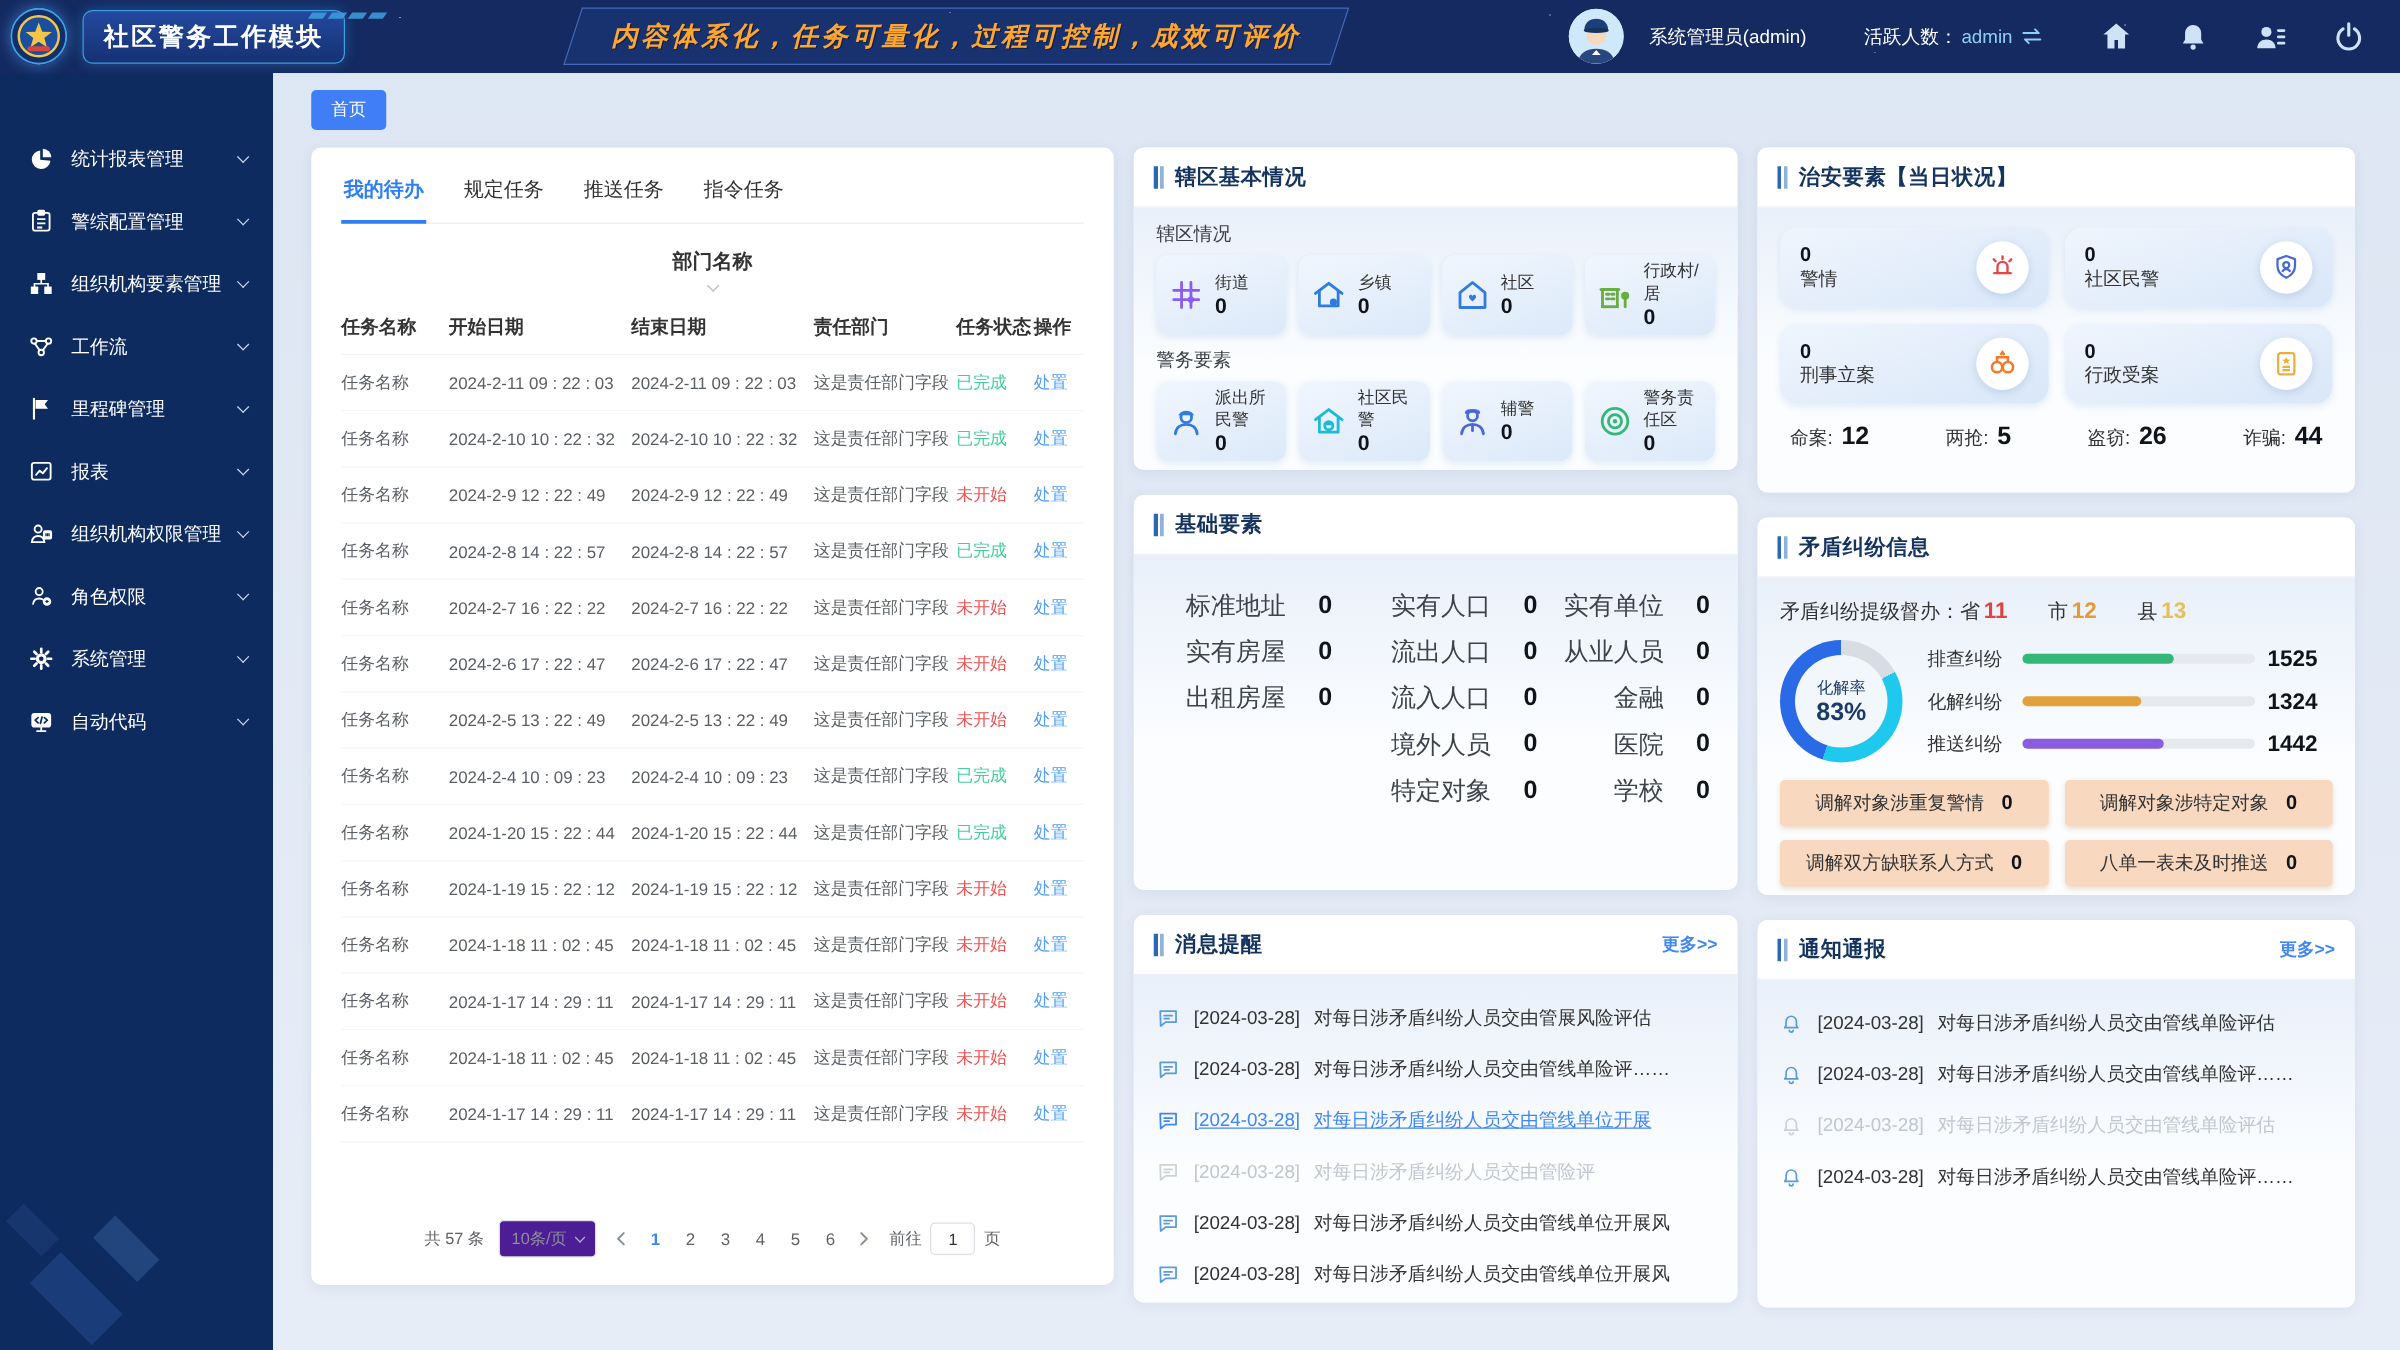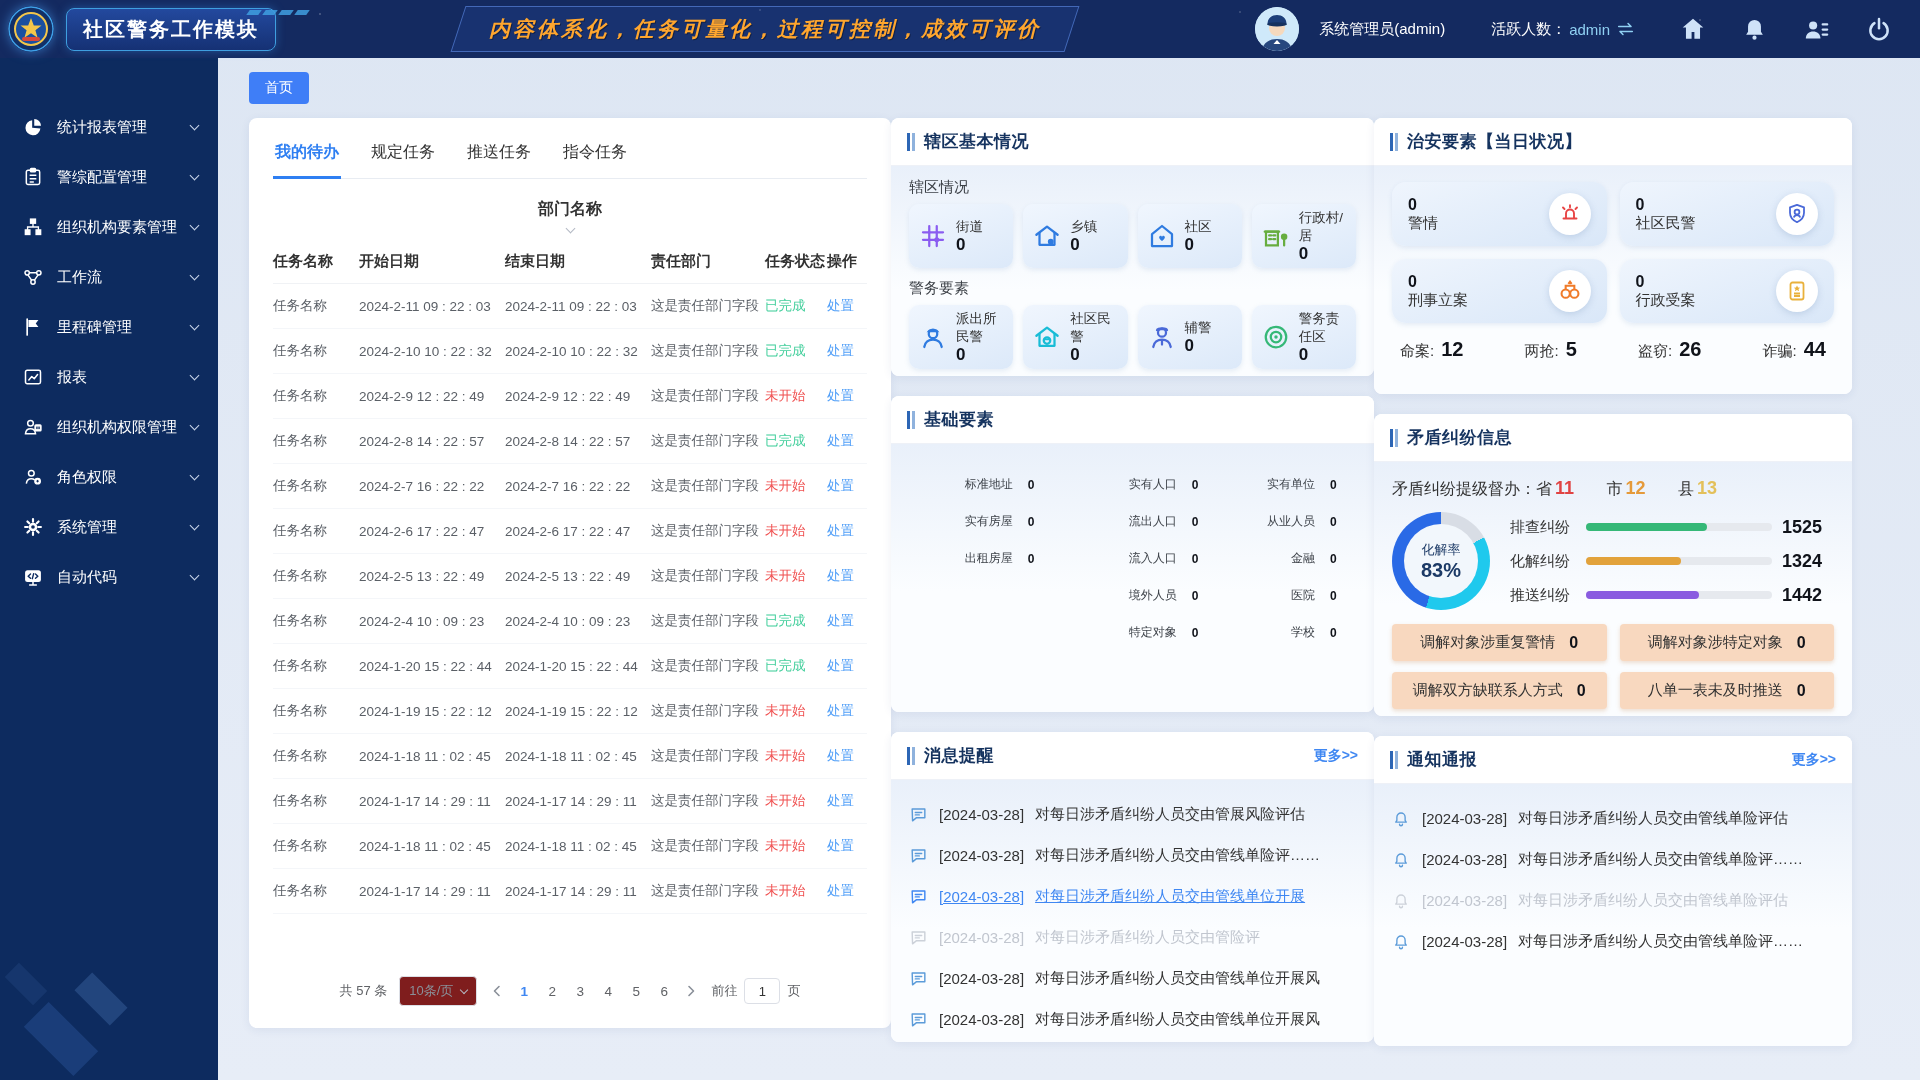--- a/index.html
+++ b/index.html
@@ -46,21 +46,21 @@
   .caret{width:7px;height:7px;border-right:1.6px solid #cdd9ec;border-bottom:1.6px solid #cdd9ec;transform:rotate(45deg);margin-top:-3px;}
   .deco{position:absolute;bottom:6px;left:6px;width:170px;height:130px;opacity:.22;pointer-events:none;}
   .deco i{position:absolute;background:#4a80d8;}
   .deco i:nth-child(1){left:20px;top:60px;width:70px;height:70px;transform:rotate(45deg) scaleY(.5);}
   .deco i:nth-child(2){left:70px;top:30px;width:50px;height:50px;transform:rotate(45deg) scaleY(.5);background:#6fa3e8;}
   .deco i:nth-child(3){left:0;top:20px;width:40px;height:40px;transform:rotate(45deg) scaleY(.5);background:#38609f;}
 
   
   .main{margin-left:218px;padding:14px 34px 0 31px;}
   .home-chip{display:inline-block;background:#3f7ef7;color:#fff;font-size:14px;padding:7px 16px;border-radius:4px;margin-bottom:14px;cursor:pointer;}
-  .grid{display:grid;grid-template-columns:642px 483px 478px;align-items:start;}
+  .grid{display:grid;grid-template-columns:642px 483px 478px;gap:16px;align-items:start;}
   .col{display:flex;flex-direction:column;gap:20px;}
 
   .panel{background:#fff;border-radius:8px;box-shadow:0 2px 10px rgba(40,70,130,.08);display:flex;flex-direction:column;overflow:hidden;}
   .panel-hd{height:48px;flex:0 0 48px;display:flex;align-items:center;padding:0 16px;border-bottom:1px solid #eef1f7;background:#fff;}
   .accent{width:8px;height:18px;margin-right:9px;flex:0 0 8px;
     background:linear-gradient(90deg,#2d66b5 0 3px,transparent 3px 5px,#8fb2dd 5px 8px);}
   .panel-hd h3{font-size:17px;color:#15335f;font-weight:bold;letter-spacing:.5px;}
   .more{margin-left:auto;color:#3f87f2;font-size:14px;cursor:pointer;font-weight:bold;}
   .panel-bd{flex:1;padding:12px 18px;background:linear-gradient(180deg,#e9f0fa,#fbfdff 55%);}
 
@@ -72,40 +72,40 @@
   .tab.active{color:#2e7ff2;font-weight:bold;border-bottom-color:#2e7ff2;}
   .dept{margin:20px 0 8px;font-size:16px;font-weight:bold;color:#333;display:flex;align-items:center;gap:8px;cursor:pointer;flex-direction:column;}
   .dept .caret{border-color:#b3b9c4;}
   .thead,.trow{display:flex;align-items:center;}
   .thead{height:44px;font-weight:bold;color:#333;font-size:15px;border-bottom:1px solid #f0f2f5;}
   .trow{height:45px;border-bottom:1px solid #f4f6f9;color:#5a5f66;font-size:13.5px;}
   .c1{width:86px;}.c2{width:146px;}.c3{width:146px;}.c4{width:114px;}.c5{width:62px;}.c6{width:40px;}
   .status.done{color:#43cf9c;}.status.todo{color:#f05050;}
   .op{color:#4f9ef8;cursor:pointer;}
   .pagination{margin-top:auto;display:flex;align-items:center;justify-content:center;gap:12px;padding:16px 0 8px;color:#606266;font-size:13px;}
-  .psel{border:1px solid #dcdfe6;border-radius:4px;padding:5px 9px;display:flex;align-items:center;gap:8px;color:#8a9099;cursor:pointer;background:#7f1d1d;}
+  .psel{border:1px solid #dcdfe6;border-radius:4px;padding:5px 9px;display:flex;align-items:center;gap:8px;color:#8a9099;cursor:pointer;background:#4c1d95;}
   .psel .caret{border-color:#b3b9c4;width:6px;height:6px;}
   .parrow{color:#8a9099;cursor:pointer;display:flex;padding:0 2px;}
   .pages{display:flex;gap:14px;list-style:none;}
   .pages span{min-width:14px;text-align:center;cursor:pointer;font-size:13.5px;}
   .pages span.current{color:#3f87f2;font-weight:bold;}
   .goto{display:flex;align-items:center;gap:7px;}
   .goto input{width:36px;height:26px;border:1px solid #dcdfe6;border-radius:4px;text-align:center;font-size:13px;color:#333;outline:none;}
 
   
   .sec-label{font-size:15px;color:#3a3f45;margin:0 0 7px;}
   .cards4{display:grid;grid-template-columns:repeat(4,1fr);gap:10px;margin-bottom:11px;}
   .dcard{background:linear-gradient(160deg,#f0f6fe,#dce9f9);border-radius:10px;padding:6px 9px;display:flex;align-items:center;gap:8px;height:64px;box-shadow:0 2px 5px rgba(130,160,200,.18);}
   .dcard .ic{flex:0 0 30px;display:flex;}
   .dtxt .lbl{font-size:13.5px;color:#333;line-height:1.12;}
   .dtxt .val{font-size:17px;font-weight:bold;color:#10131a;line-height:1.15;}
 
   
   .be-grid{display:grid;grid-template-columns:1.05fr 1.2fr 1fr;column-gap:8px;padding:10px 4px 0;}
-  .pair{display:flex;justify-content:flex-end;align-items:center;gap:15px;height:37px;font-size:12px;}
+  .pair{display:flex;justify-content:flex-end;align-items:center;gap:15px;height:37px;font-size:20px;text-align:right;}
   .pair .lbl{color:#3e434a;}
   .pair b{color:#10131a;min-width:22px;}
 
   
   .msg-list{list-style:none;padding:2px 0 0;}
   .msg{display:flex;align-items:center;gap:11px;height:41px;font-size:15px;color:#333;cursor:pointer;white-space:nowrap;}
   .notice .msg{height:41px;}
   .mic{display:flex;color:#5b9bd9;flex:0 0 19px;}
   .msg.read{color:#c1c6cf;}
   .msg.read .mic{color:#ccd1d9;}

